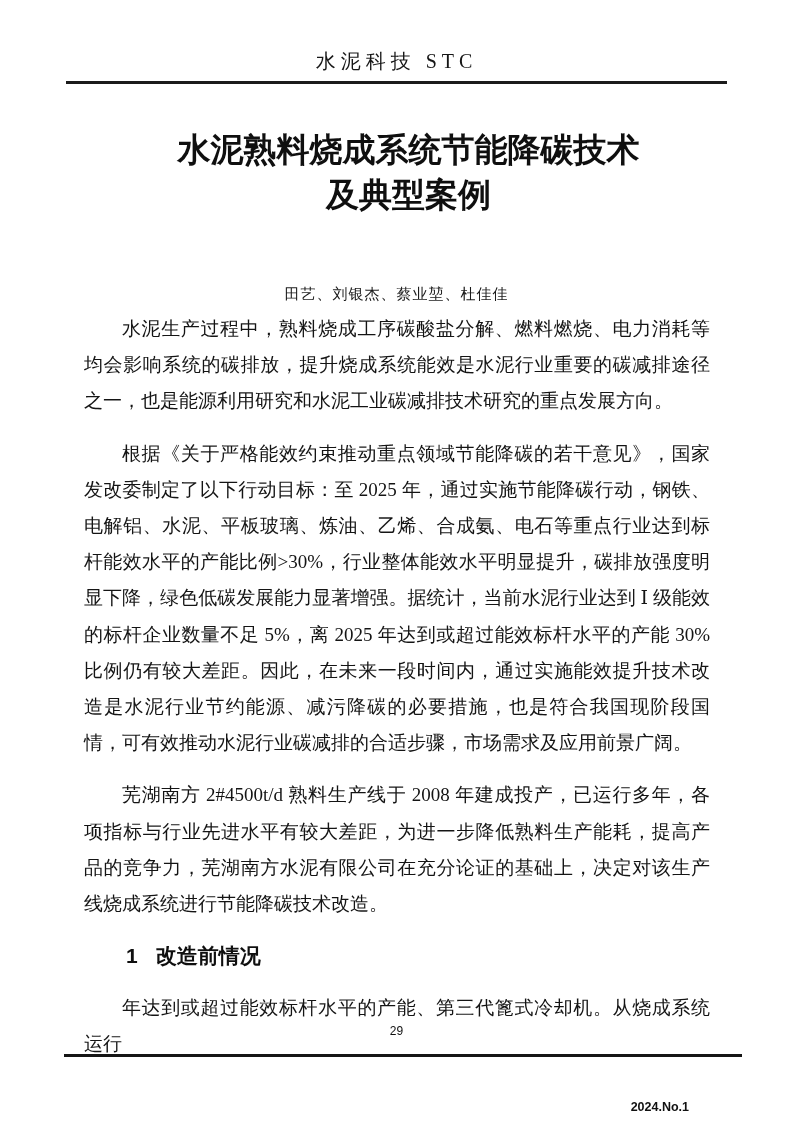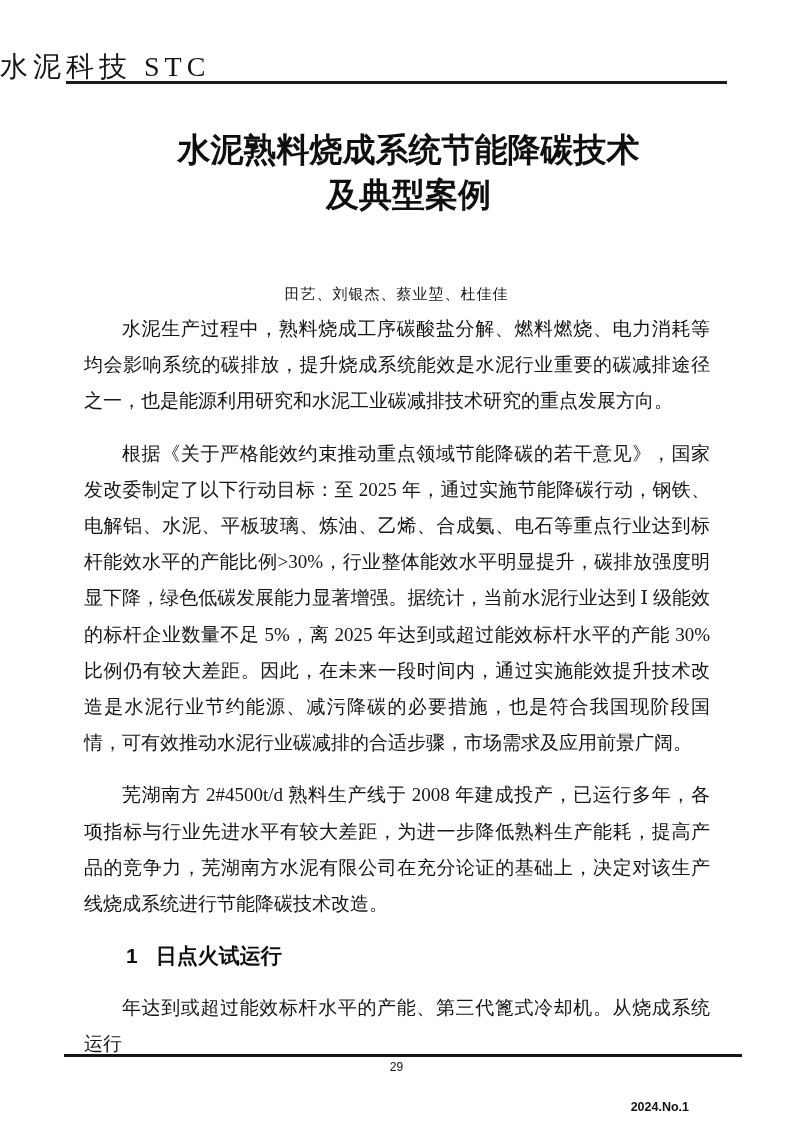--- a/index.html
+++ b/index.html
@@ -9,22 +9,22 @@
     position:relative;
     font-family:"Liberation Serif","DejaVu Serif",serif;
     color:#121212;
     overflow:hidden;
   }
   .page{position:absolute;inset:0;background:#ffffff;}
 
   
   .journal-head{
     position:absolute;top:48px;left:0;width:100%;
-    text-align:left;
-    font-size:28px;
+    text-align:center;
+    font-size:20px;
     letter-spacing:5px;
     font-family:"Liberation Serif","DejaVu Serif",serif;
     color:#161616;
   }
   .header-rule{
     position:absolute;top:81px;left:66px;width:661px;height:2.5px;
     background:#1b1b1b;
   }
 
   
@@ -75,21 +75,21 @@
     color:#0f0f0f;
   }
   .section-heading .sec-num{margin-right:18px;}
 
   
   .footer-rule{
     position:absolute;top:1054px;left:64px;width:678px;height:2.5px;
     background:#151515;
   }
   .footer-page{
-    position:absolute;top:1060px;left:0;width:100%;
+    position:absolute;top:1024px;left:0;width:100%;
     text-align:center;
     font-family:"Liberation Sans","DejaVu Sans",sans-serif;
     font-size:12px;
     color:#111;
   }
   .footer-issue{
     position:absolute;top:1059px;right:104px;
     font-family:"Liberation Sans","DejaVu Sans",sans-serif;
     font-weight:700;
     font-size:12.5px;
@@ -113,21 +113,21 @@
 
   <div class="authors">田艺、刘银杰、蔡业堃、杜佳佳</div>
 
 
   <div class="body-col">
     <p>水泥生产过程中，熟料烧成工序碳酸盐分解、燃料燃烧、电力消耗等均会影响系统的碳排放，提升烧成系统能效是水泥行业重要的碳减排途径之一，也是能源利用研究和水泥工业碳减排技术研究的重点发展方向。</p>
     <p>根据《关于严格能效约束推动重点领域节能降碳的若干意见》，国家发改委制定了以下行动目标：至 2025 年，通过实施节能降碳行动，钢铁、电解铝、水泥、平板玻璃、炼油、乙烯、合成氨、电石等重点行业达到标杆能效水平的产能比例&gt;30%，行业整体能效水平明显提升，碳排放强度明显下降，绿色低碳发展能力显著增强。据统计，当前水泥行业达到 Ⅰ 级能效的标杆企业数量不足 5%，离 2025 年达到或超过能效标杆水平的产能 30%比例仍有较大差距。因此，在未来一段时间内，通过实施能效提升技术改造是水泥行业节约能源、减污降碳的必要措施，也是符合我国现阶段国情，可有效推动水泥行业碳减排的合适步骤，市场需求及应用前景广阔。</p>
     <p>芜湖南方 2#4500t/d 熟料生产线于 2008 年建成投产，已运行多年，各项指标与行业先进水平有较大差距，为进一步降低熟料生产能耗，提高产品的竞争力，芜湖南方水泥有限公司在充分论证的基础上，决定对该生产线烧成系统进行节能降碳技术改造。</p>
 
     <p class="section-heading">
-      <span class="sec-num">1</span><span>日点火试运行</span>
+      <span class="sec-num">1</span><span>改造前情况</span>
     </p>
 
     <p>年达到或超过能效标杆水平的产能、第三代篦式冷却机。从烧成系统运行</p>
   </div>
 
   <div class="footer-rule"></div>
 
   <div class="footer-page">29</div>
 
   <div class="footer-issue">2024.No.1</div>

